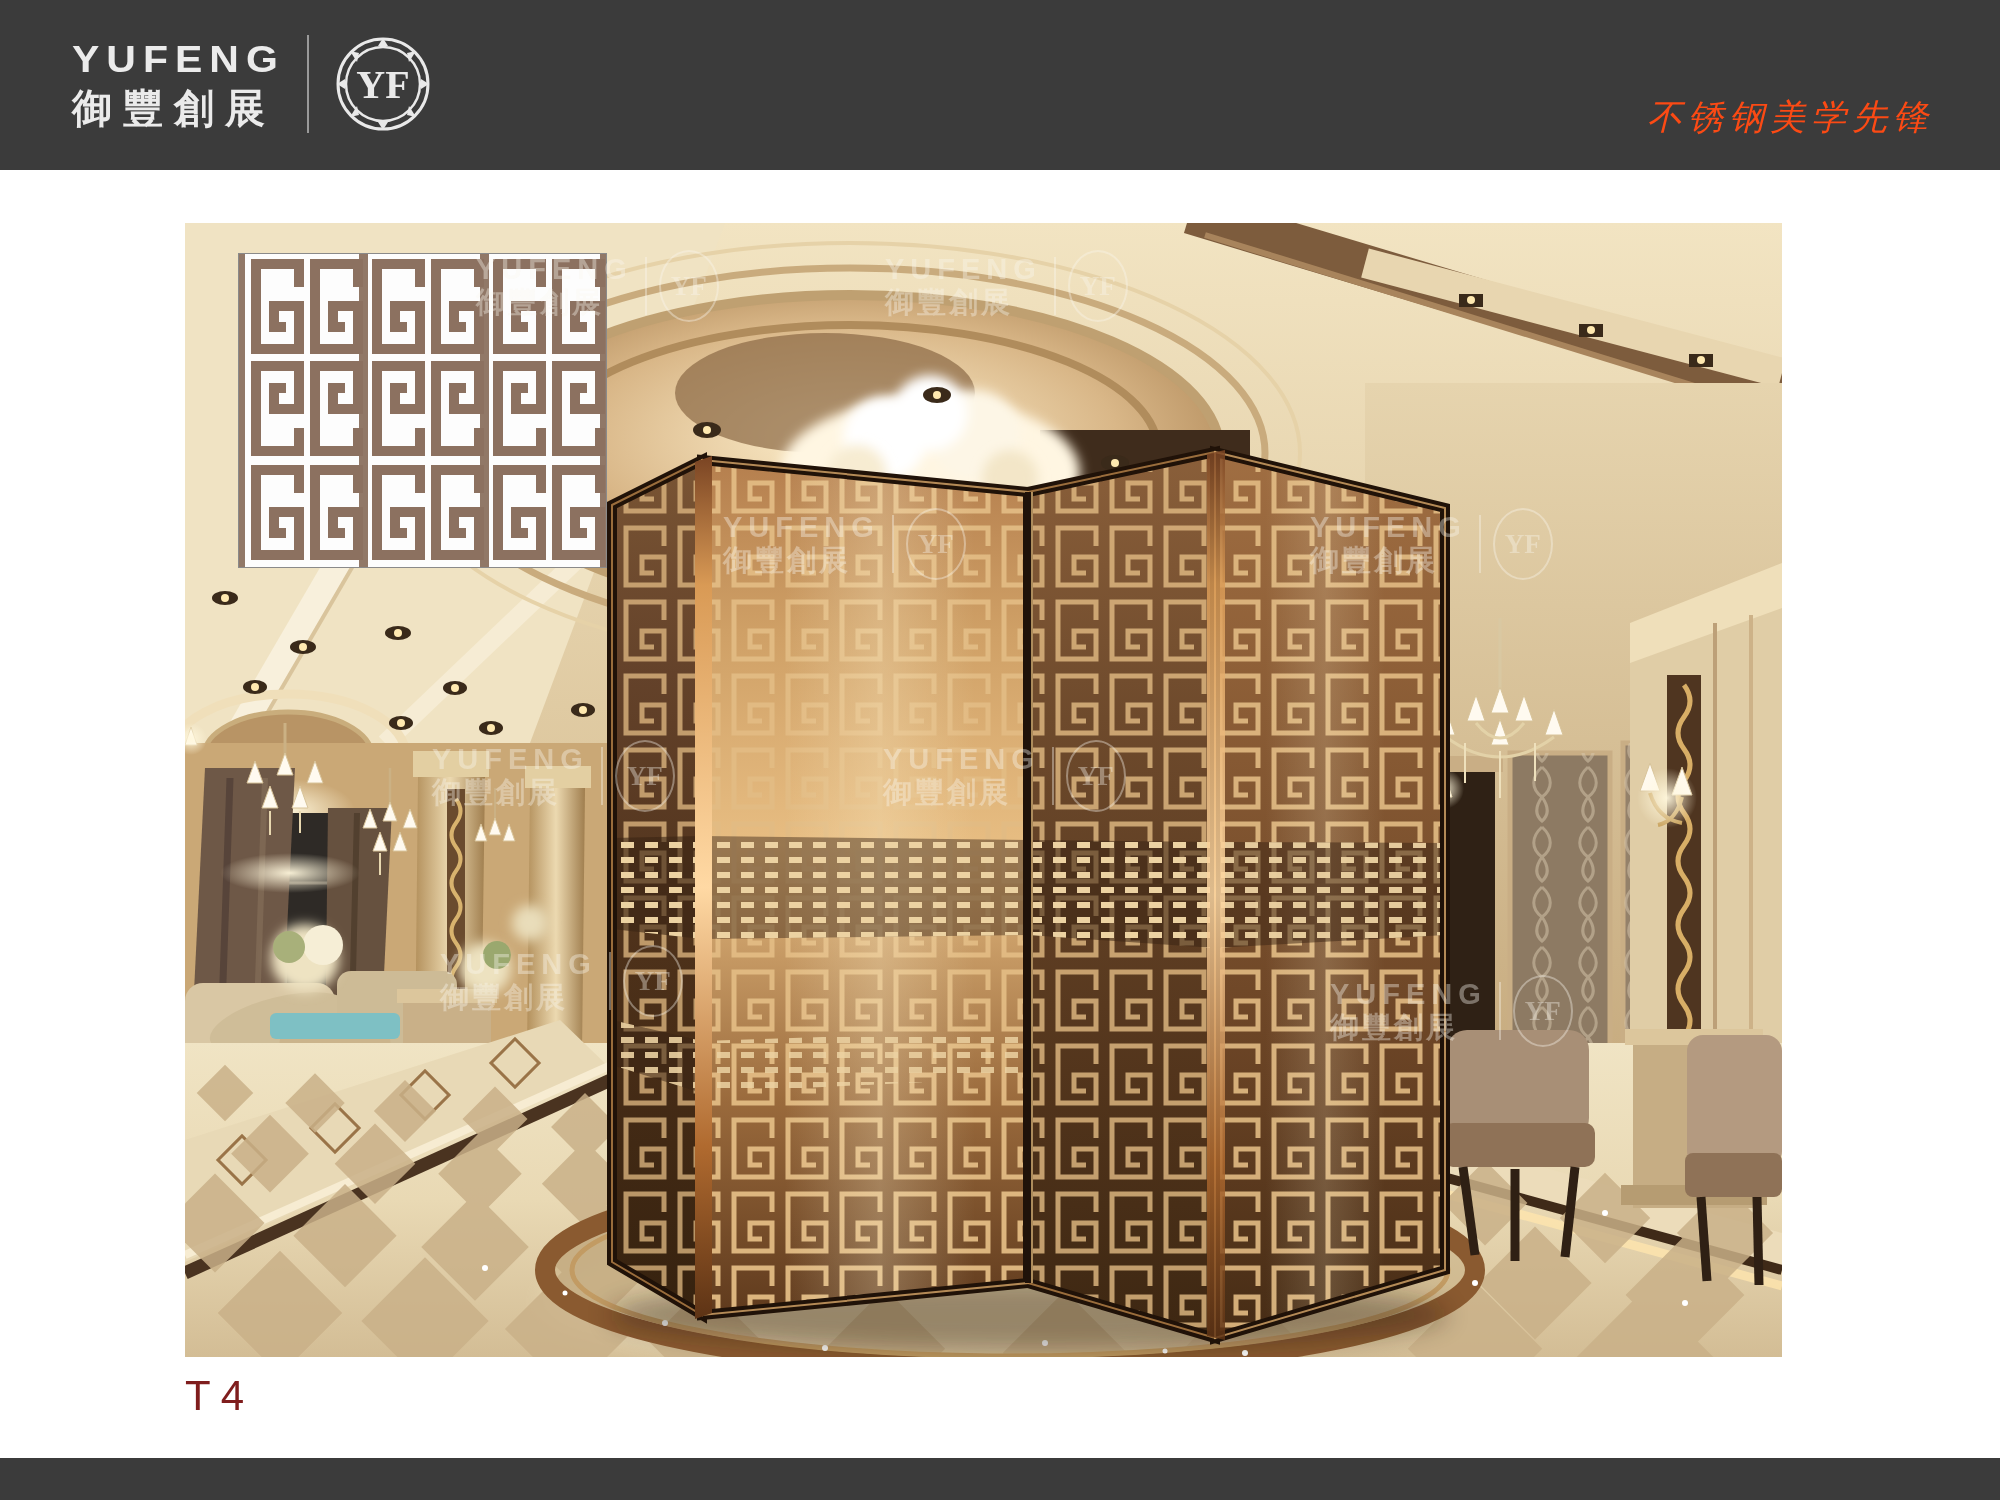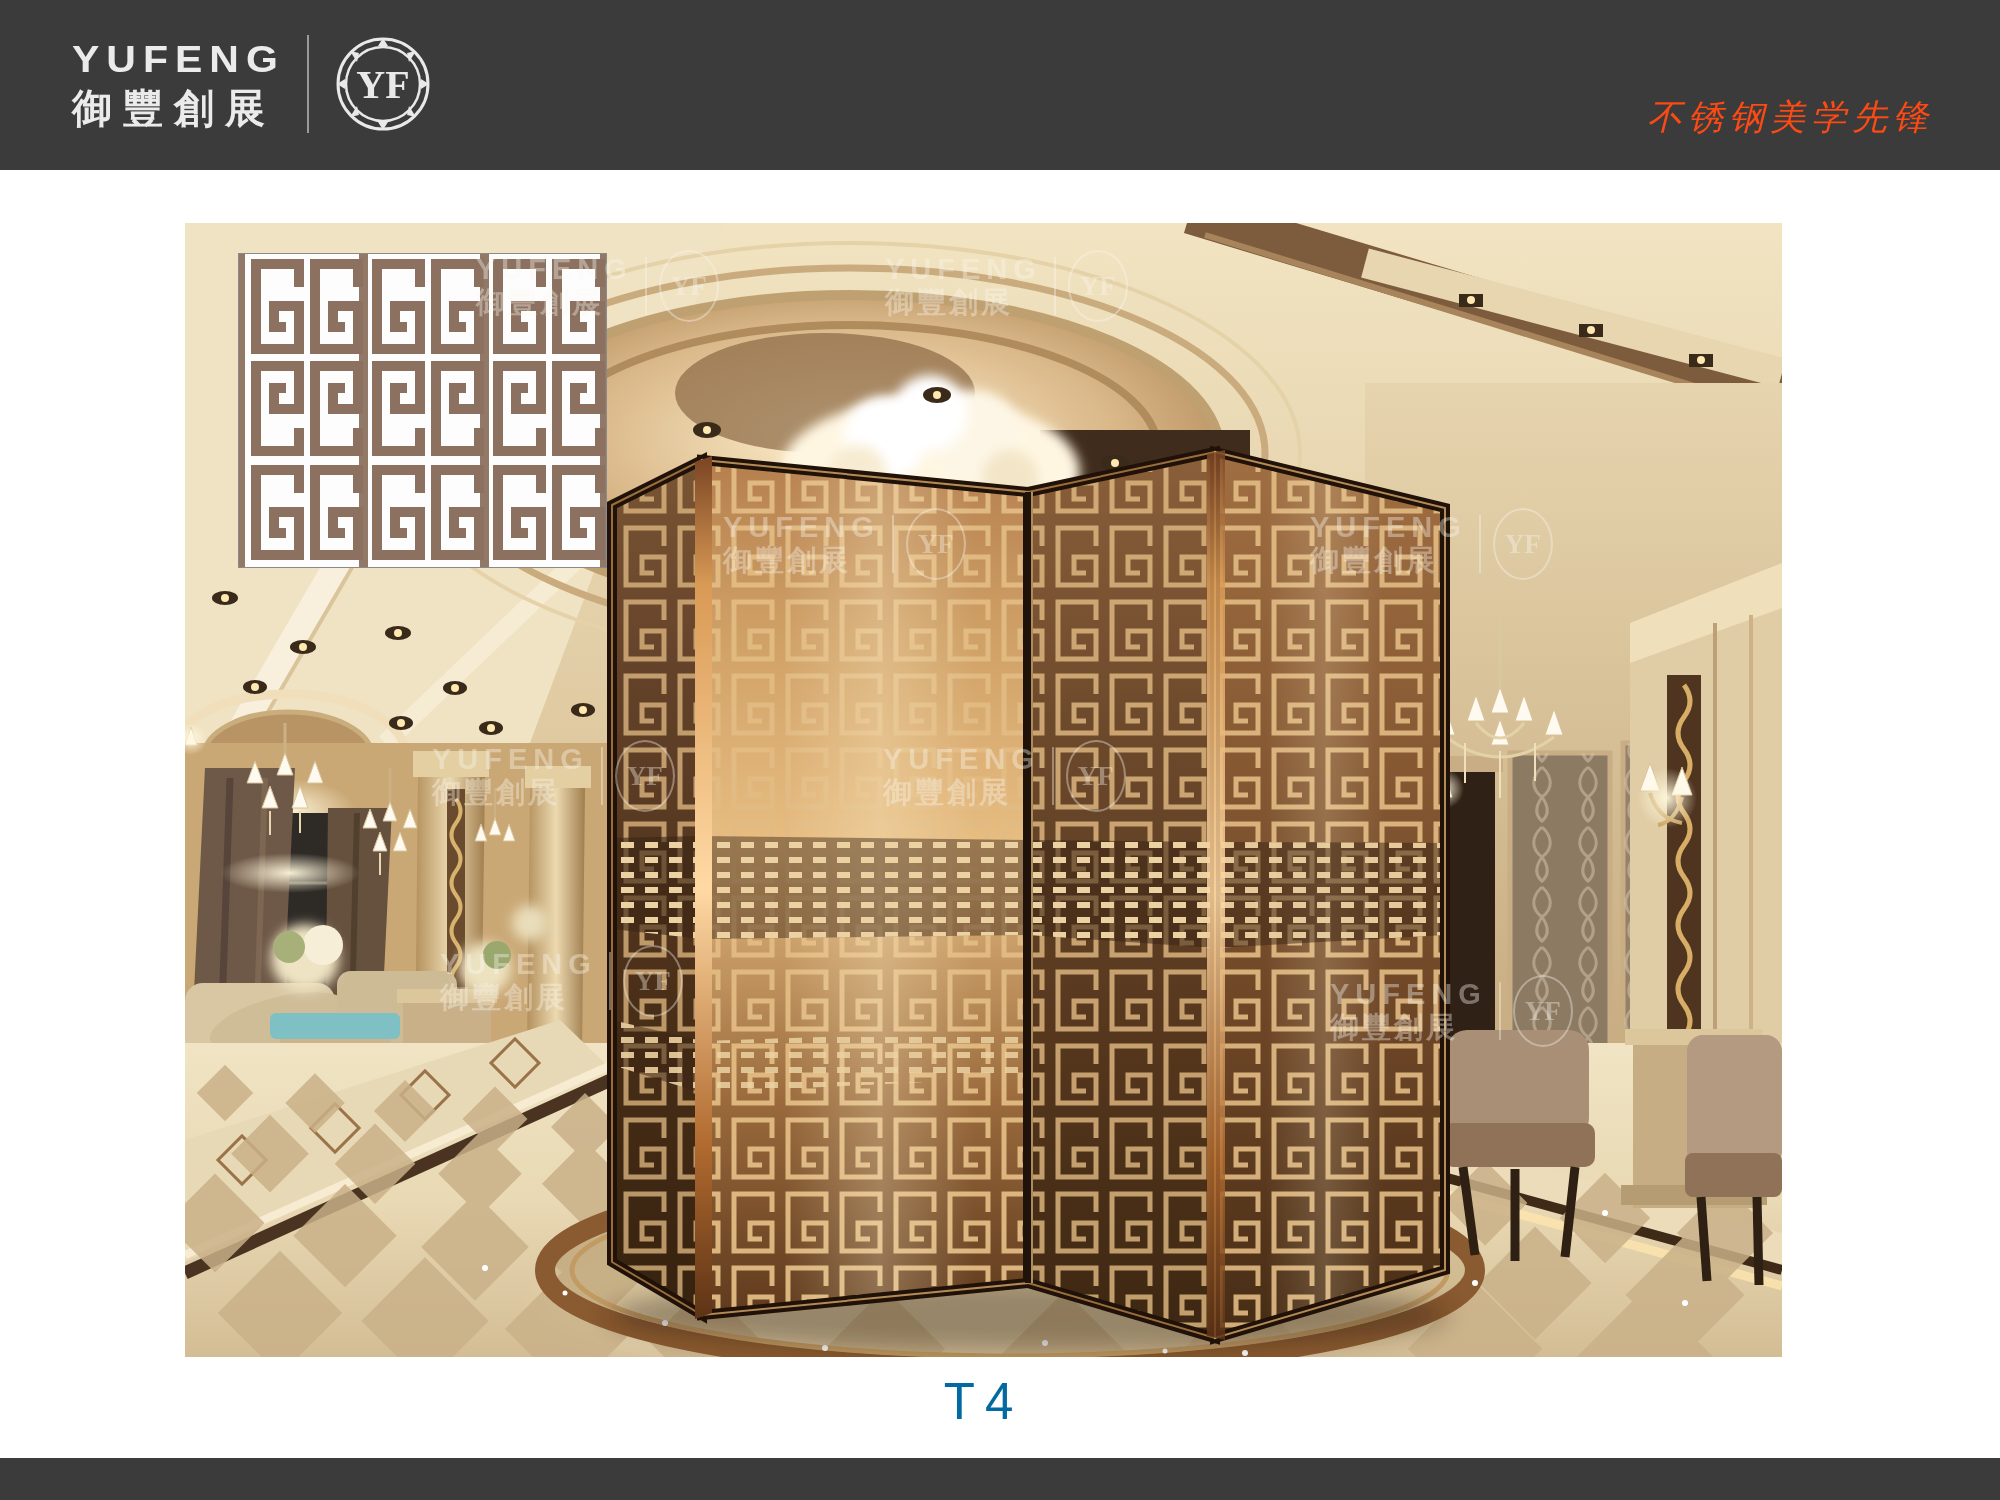--- a/index.html
+++ b/index.html
@@ -11,22 +11,22 @@
   .logo-text{display:flex;flex-direction:column;justify-content:center;}
   .logo-en{color:#ebebeb;font-size:41px;font-weight:bold;letter-spacing:7px;
            transform:scaleY(.88);transform-origin:left center;line-height:1;}
   .logo-zh{color:#ebebeb;font-size:40px;font-weight:bold;letter-spacing:11px;line-height:1;margin-top:7px;}
   .logo-divider{width:2px;height:98px;background:#9a9a9a;margin:0 24px 0 22px;}
   .slogan{position:absolute;right:66px;top:94px;color:#fb4a14;font-size:35px;font-weight:500;
           letter-spacing:6px;white-space:nowrap;font-style:italic;}
   
   .footer{position:absolute;left:0;top:1458px;width:2000px;height:42px;background:#3b3b3b;}
   
-  .product-code{position:absolute;left:185px;top:1372px;width:1597px;text-align:center;
-                color:#0369a1;font-size:51px;letter-spacing:10px;}
+  .product-code{position:absolute;left:185px;top:1372px;width:1597px;text-align:left;
+                color:#7f1d1d;font-size:42px;letter-spacing:10px;}
   
   .photo{position:absolute;left:185px;top:223px;width:1597px;height:1134px;overflow:hidden;
          background:#e8d8b4;}
   .scene{position:absolute;left:0;top:0;}
   
   .inset{position:absolute;left:53px;top:30px;width:369px;height:315px;background:#fdfdfd;
          border:1px solid #8a8a8a;box-sizing:border-box;}
   
   .wm{position:absolute;display:flex;align-items:center;gap:12px;opacity:.38;color:#faf7ef;
       pointer-events:none;}

